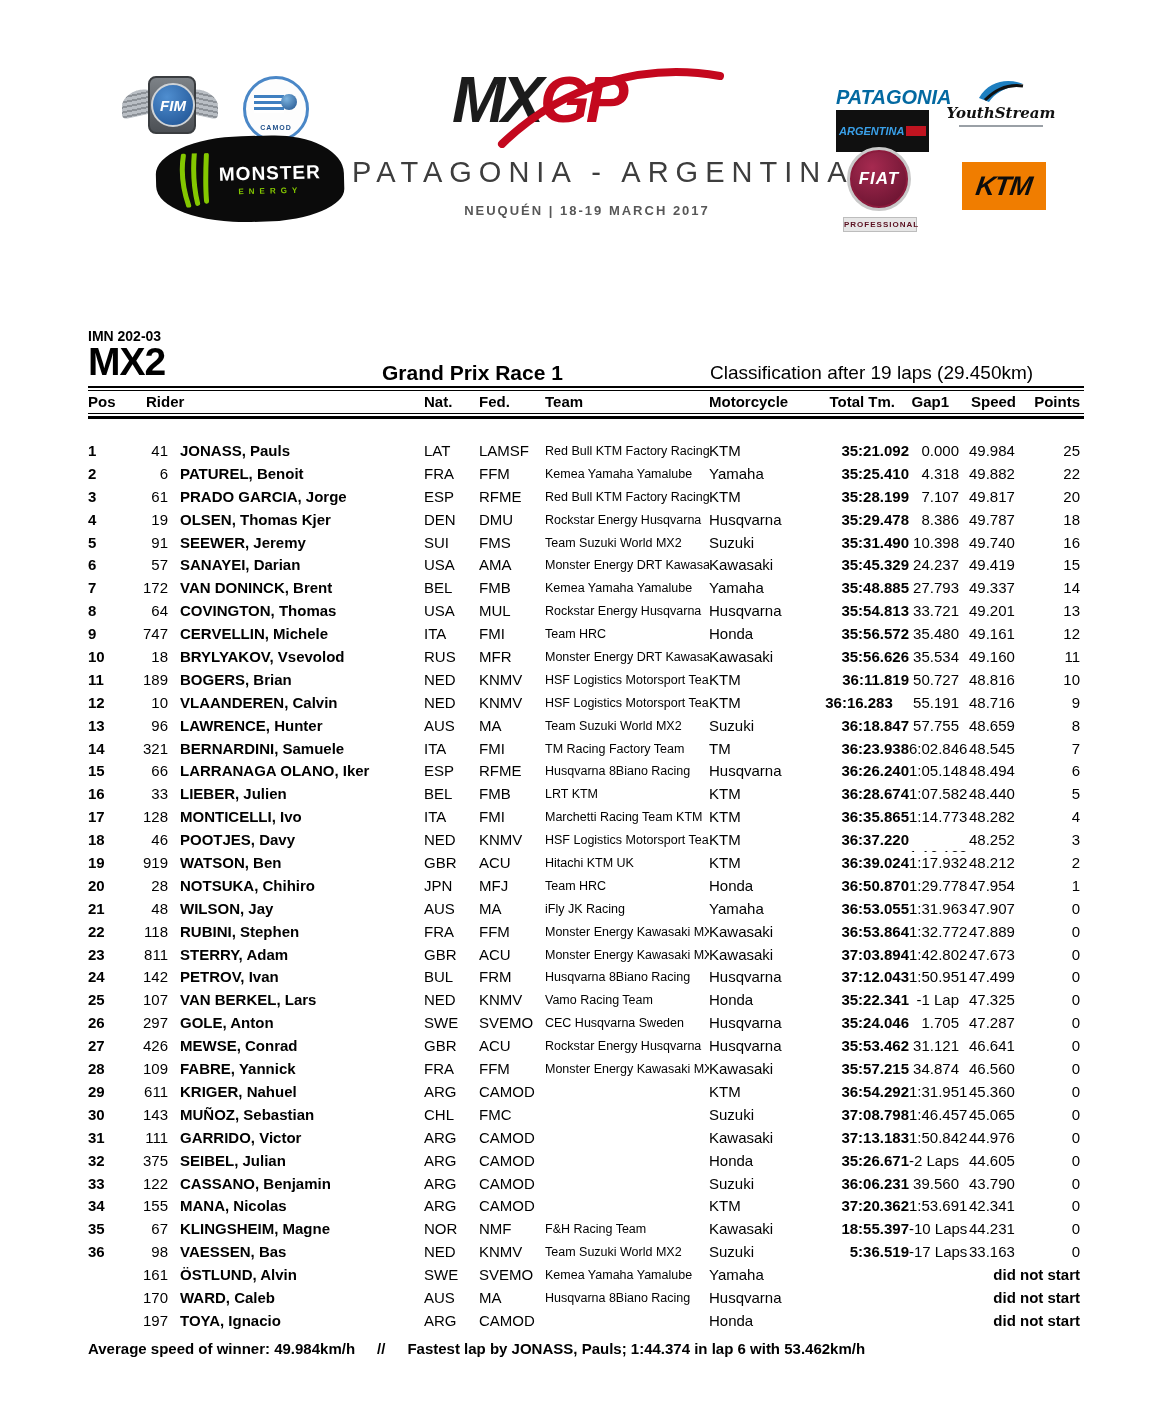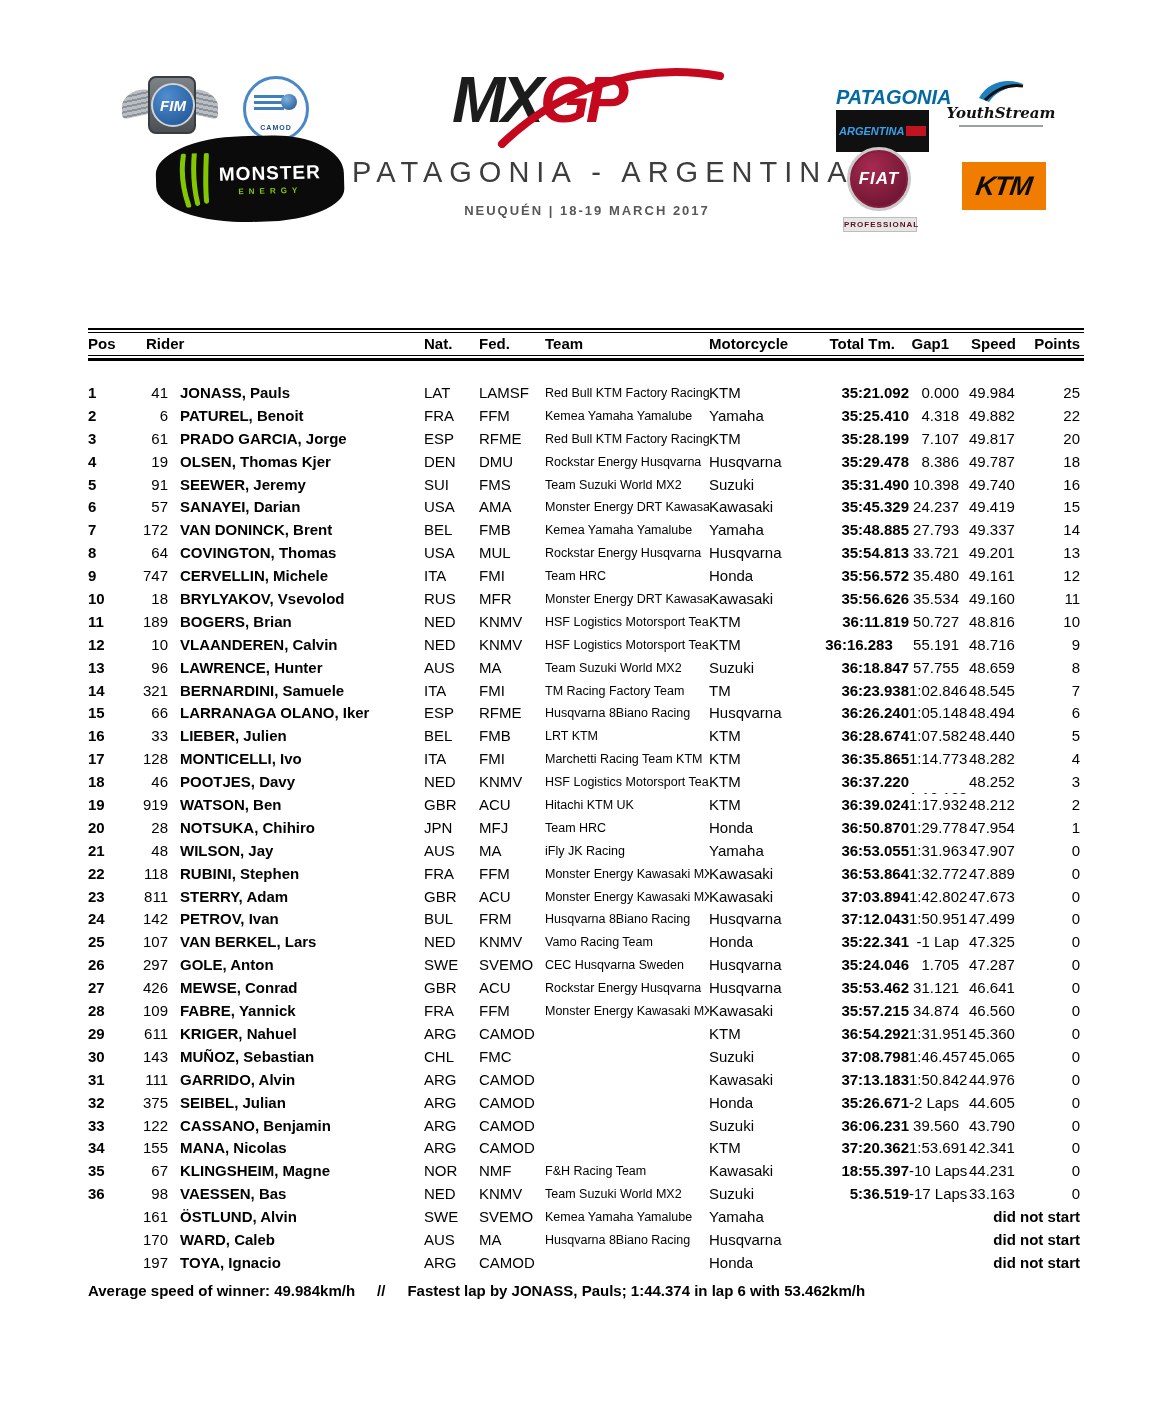--- a/index.html
+++ b/index.html
@@ -168,20 +168,26 @@
       <div class="fiat-sub">PROFESSIONAL</div>
     </div>
 
     <div class="ktm">
       <span>KTM</span>
     </div>
   </div>
 
   <div class="content">
 
+    <div class="titleblock">
+      <div class="imn">IMN 202-03</div>
+      <div class="cat">MX2</div>
+      <div class="race">Grand Prix Race 1</div>
+      <div class="classif">Classification after 19 laps (29.450km)</div>
+    </div>
 
     <div class="rule-a"></div>
 
     <div class="thead">
       <span class="hcell" style="width:52px">Pos</span>
       <span class="hcell" style="width:284px;padding-left:6px">Rider</span>
       <span class="hcell" style="width:55px">Nat.</span>
       <span class="hcell" style="width:66px">Fed.</span>
       <span class="hcell" style="width:164px">Team</span>
       <span class="hcell" style="width:100px">Motorcycle</span>
@@ -379,21 +385,21 @@
         <div class="trow">
           <span class="cell c-pos" style="width: 52px;">14</span>
           <span class="cell c-num" style="width: 28px;">321</span>
           <span class="cell c-sp" style="width: 6px;"></span>
           <span class="cell c-rider" style="width: 250px;">BERNARDINI, Samuele</span>
           <span class="cell c-nat" style="width: 55px;">ITA</span>
           <span class="cell c-fed" style="width: 66px;">FMI</span>
           <span class="cell c-team" style="width: 164px;">TM Racing Factory Team</span>
           <span class="cell c-moto" style="width: 100px;">TM</span>
           <span class="cell c-time" style="width: 100px;">36:23.938</span>
-          <span class="cell c-gap" style="width: 60px;">1:02.846</span>
+          <span class="cell c-gap" style="width: 60px;">6:02.846</span>
           <span class="cell c-speed" style="width: 55px;">48.545</span>
           <span class="cell c-points" style="width: 60px;">7</span>
         </div>
         <div class="trow">
           <span class="cell c-pos" style="width: 52px;">15</span>
           <span class="cell c-num" style="width: 28px;">66</span>
           <span class="cell c-sp" style="width: 6px;"></span>
           <span class="cell c-rider" style="width: 250px;">LARRANAGA OLANO, Iker</span>
           <span class="cell c-nat" style="width: 55px;">ESP</span>
           <span class="cell c-fed" style="width: 66px;">RFME</span>
@@ -611,21 +617,21 @@
           <span class="cell c-moto" style="width: 100px;">Suzuki</span>
           <span class="cell c-time" style="width: 100px;">37:08.798</span>
           <span class="cell c-gap" style="width: 60px;">1:46.457</span>
           <span class="cell c-speed" style="width: 55px;">45.065</span>
           <span class="cell c-points" style="width: 60px;">0</span>
         </div>
         <div class="trow">
           <span class="cell c-pos" style="width: 52px;">31</span>
           <span class="cell c-num" style="width: 28px;">111</span>
           <span class="cell c-sp" style="width: 6px;"></span>
-          <span class="cell c-rider" style="width: 250px;">GARRIDO, Alvin</span>
+          <span class="cell c-rider" style="width: 250px;">GARRIDO, Victor</span>
           <span class="cell c-nat" style="width: 55px;">ARG</span>
           <span class="cell c-fed" style="width: 66px;">CAMOD</span>
           <span class="cell c-team" style="width: 164px;"></span>
           <span class="cell c-moto" style="width: 100px;">Kawasaki</span>
           <span class="cell c-time" style="width: 100px;">37:13.183</span>
           <span class="cell c-gap" style="width: 60px;">1:50.842</span>
           <span class="cell c-speed" style="width: 55px;">44.976</span>
           <span class="cell c-points" style="width: 60px;">0</span>
         </div>
         <div class="trow">

